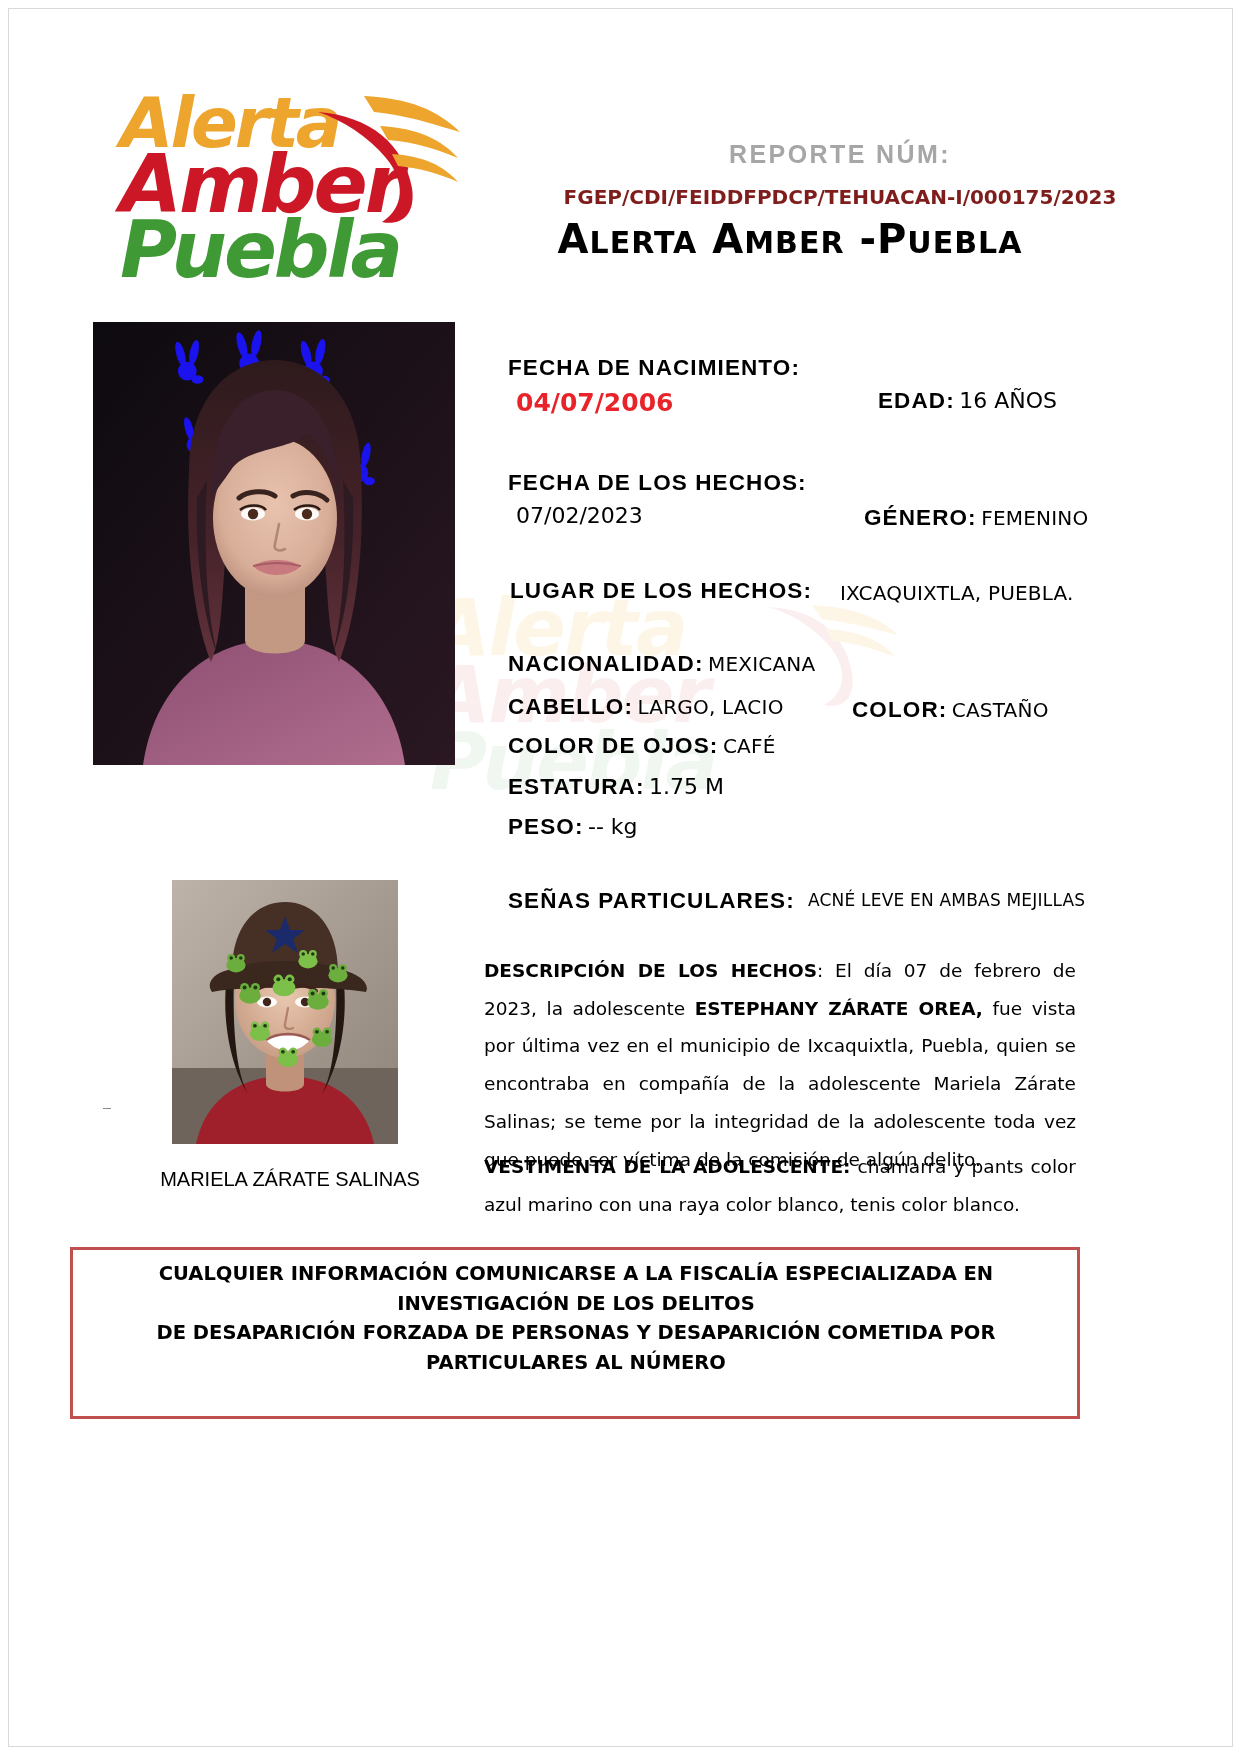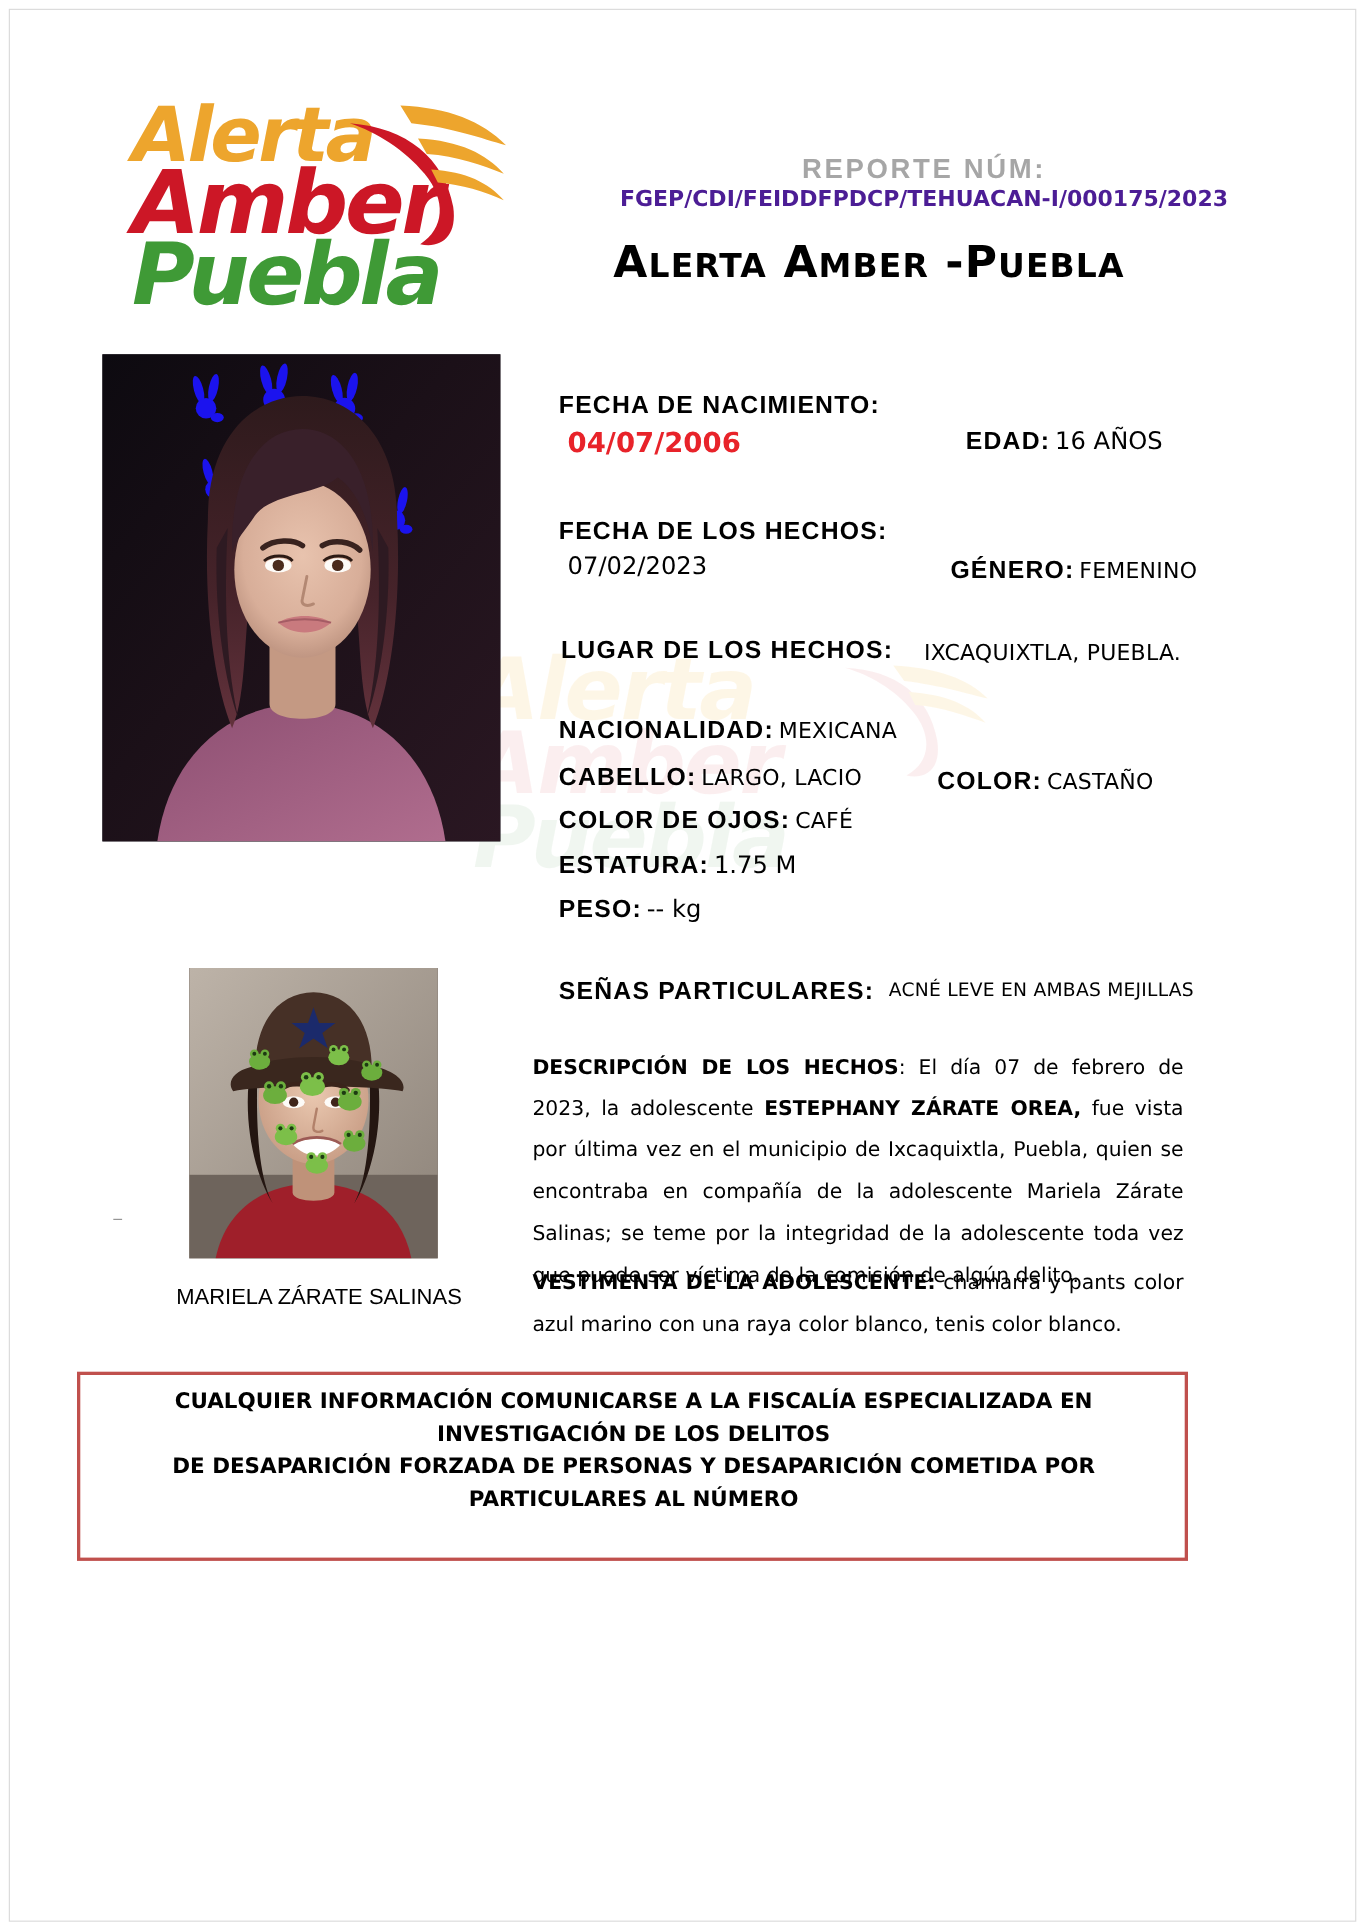--- a/index.html
+++ b/index.html
@@ -148,27 +148,27 @@
     text-align: center;
     font-size: 25px;
     font-weight: 700;
     letter-spacing: 2.4px;
     color: #a6a6a6;
     z-index: 3;
   }
   .report-number {
     position: absolute;
     left: 560px;
-    top: 168px;
+    top: 185px;
     width: 560px;
     text-align: center;
     font-family: "DejaVu Sans", sans-serif;
     font-size: 20px;
     font-weight: 700;
-    color: #4c1d95;
+    color: #7f1d1d;
     z-index: 3;
   }
   .alert-title {
     position: absolute;
     left: 470px;
     top: 216px;
     width: 640px;
     text-align: center;
     font-family: "DejaVu Sans", sans-serif;
     font-size: 40px;

